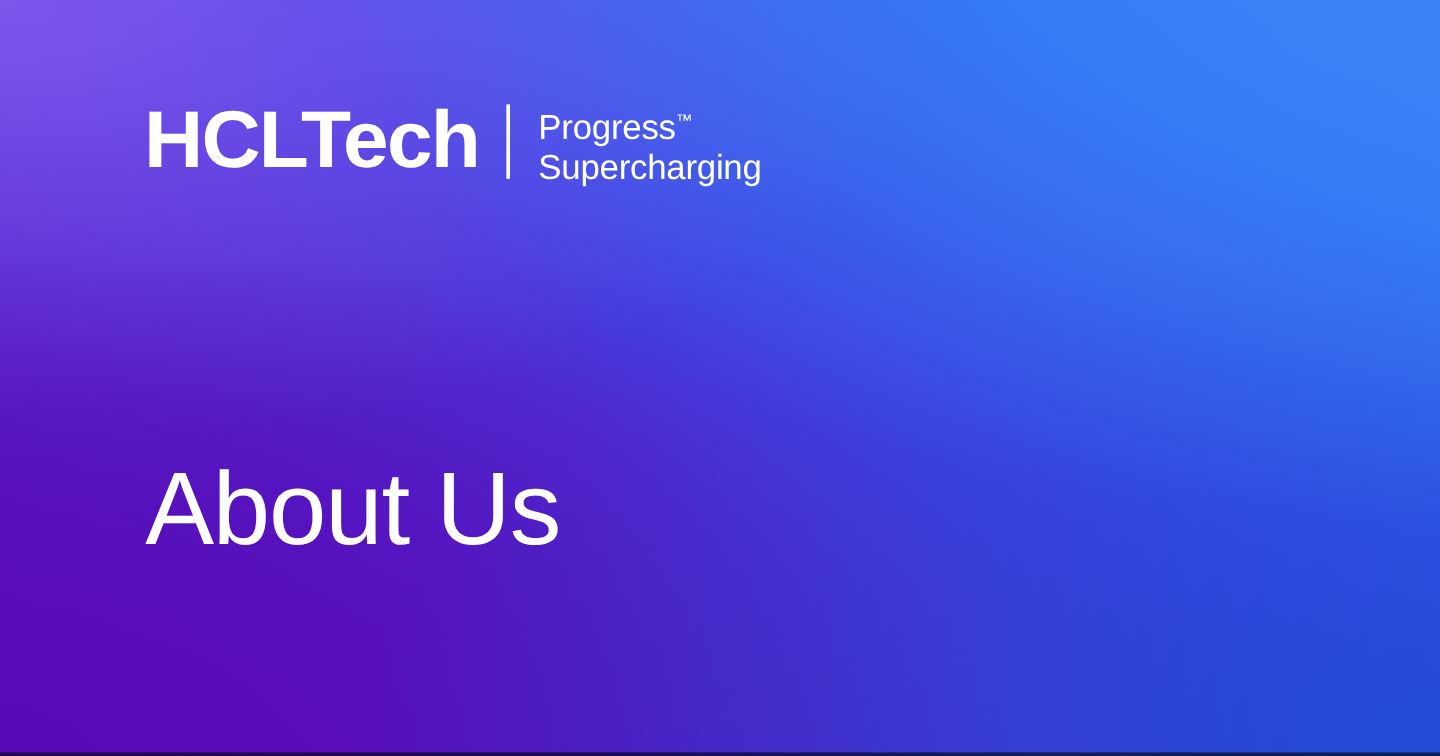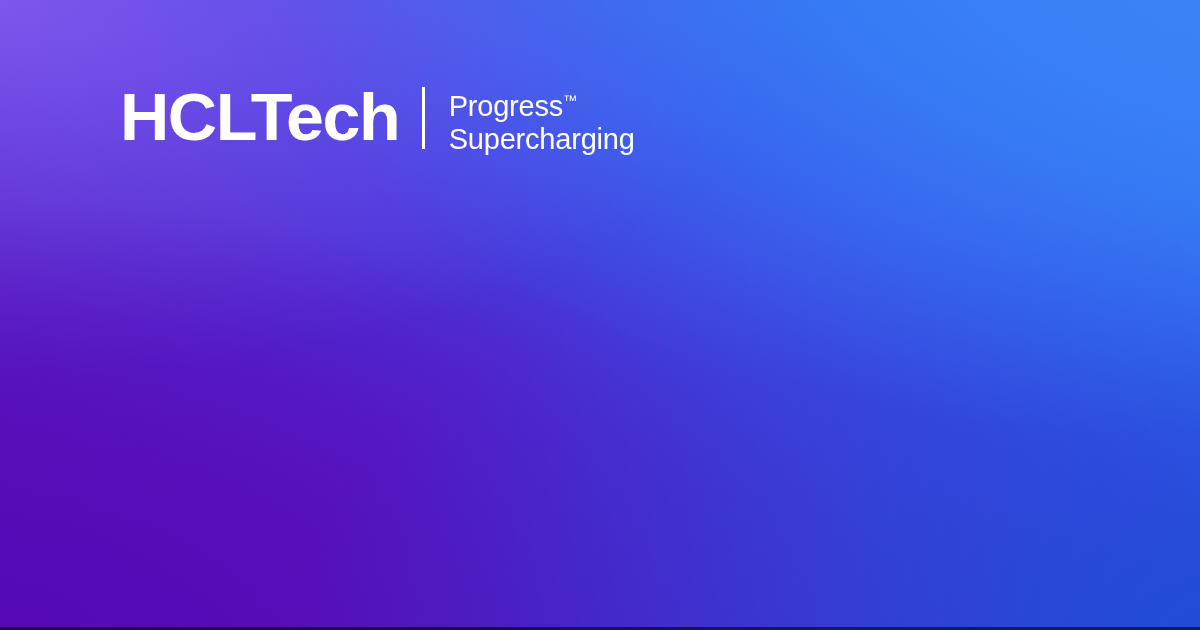--- a/index.html
+++ b/index.html
@@ -140,17 +140,18 @@
       <div class="wordmark">HCLTech</div>
 
       <div class="logo-divider"></div>
 
       <div class="tagline">
         <div><span>Progress</span><span class="tm">™</span></div>
         <div>Supercharging</div>
       </div>
     </div>
 
+    <h1 class="page-title">About Us</h1>
 
   </div>
 
   <div class="bottom-rule"></div>
 </div>
 
 </body></html>

